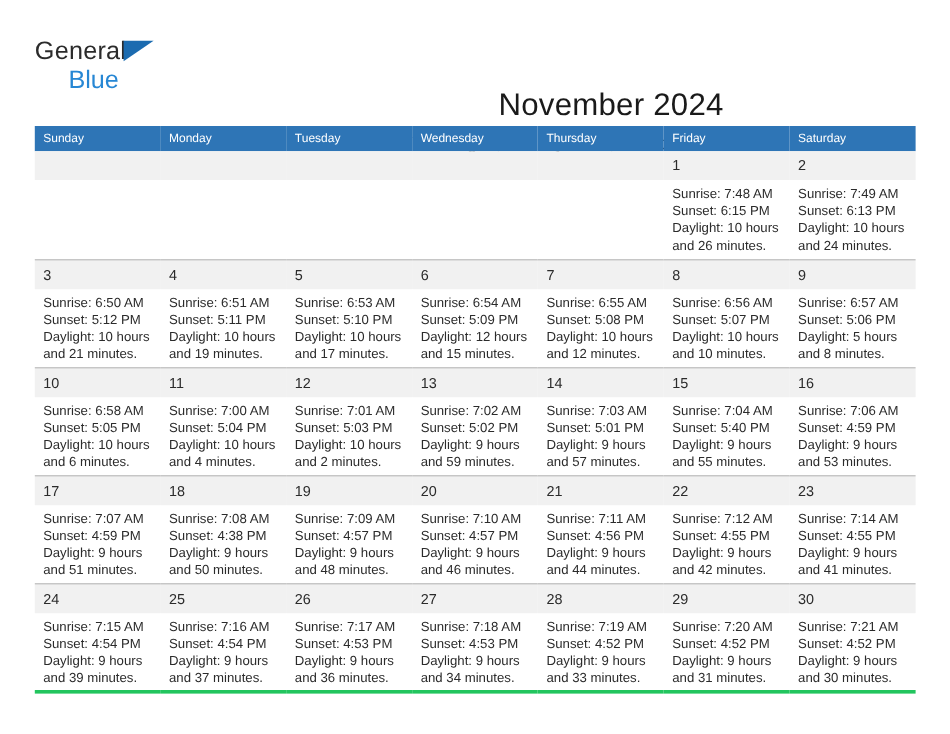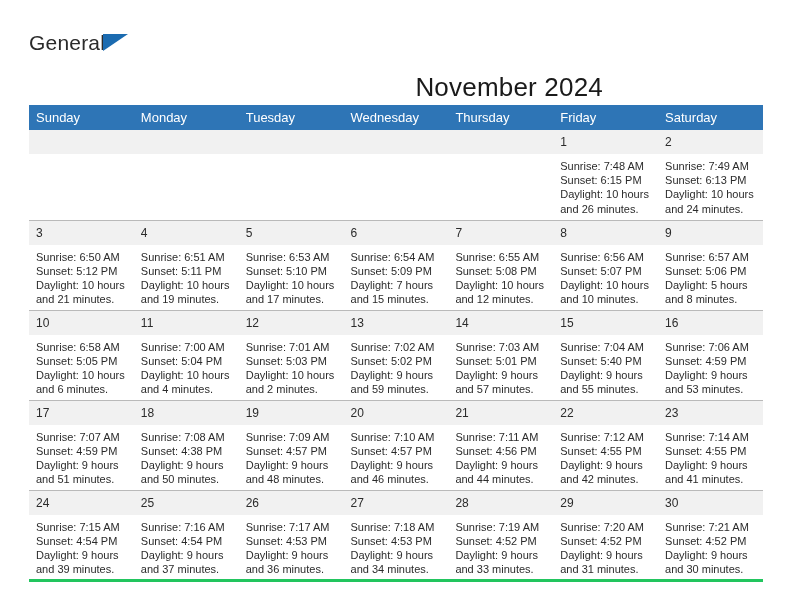--- a/index.html
+++ b/index.html
@@ -93,21 +93,21 @@
     position: absolute;
     left: 29px;
     top: 105px;
     width: 734px;
     border-collapse: collapse;
     table-layout: fixed;
   }
   .calendar th {
     background: #2e75b6;
     color: #ffffff;
-    font-size: 13px;
+    font-size: 10px;
     font-weight: 400;
     text-align: left;
     padding: 5px 0 5px 7px;
     height: 19px;
     box-sizing: border-box;
     border: none;
   }
 
   .wk-row td {
     vertical-align: top;
@@ -152,20 +152,21 @@
 </head>
 <body>
 
 <div class="page">
 
   <div class="header">
 
     <div class="brand">
       <span class="brand-top">General</span>
       <span class="brand-tri"></span>
+      <span class="brand-bottom">Blue</span>
     </div>
 
     <div class="title-block">
       <div class="cal-title">November 2024</div>
       <div class="cal-subtitle">Vandergrift, Pennsylvania, United States</div>
     </div>
 
   </div>
 
   <table class="calendar">
@@ -264,21 +265,21 @@
             <div>Sunrise: 6:53 AM</div>
             <div>Sunset: 5:10 PM</div>
             <div class="daylight">Daylight: 10 hours and 17 minutes.</div>
           </div>
         </td>
         <td>
           <div class="daynum">6</div>
           <div class="cellbody">
             <div>Sunrise: 6:54 AM</div>
             <div>Sunset: 5:09 PM</div>
-            <div class="daylight">Daylight: 7 hours and 15 minutes.</div>
+            <div class="daylight">Daylight: 12 hours and 15 minutes.</div>
           </div>
         </td>
         <td>
           <div class="daynum">7</div>
           <div class="cellbody">
             <div>Sunrise: 6:55 AM</div>
             <div>Sunset: 5:08 PM</div>
             <div class="daylight">Daylight: 10 hours and 12 minutes.</div>
           </div>
         </td>

